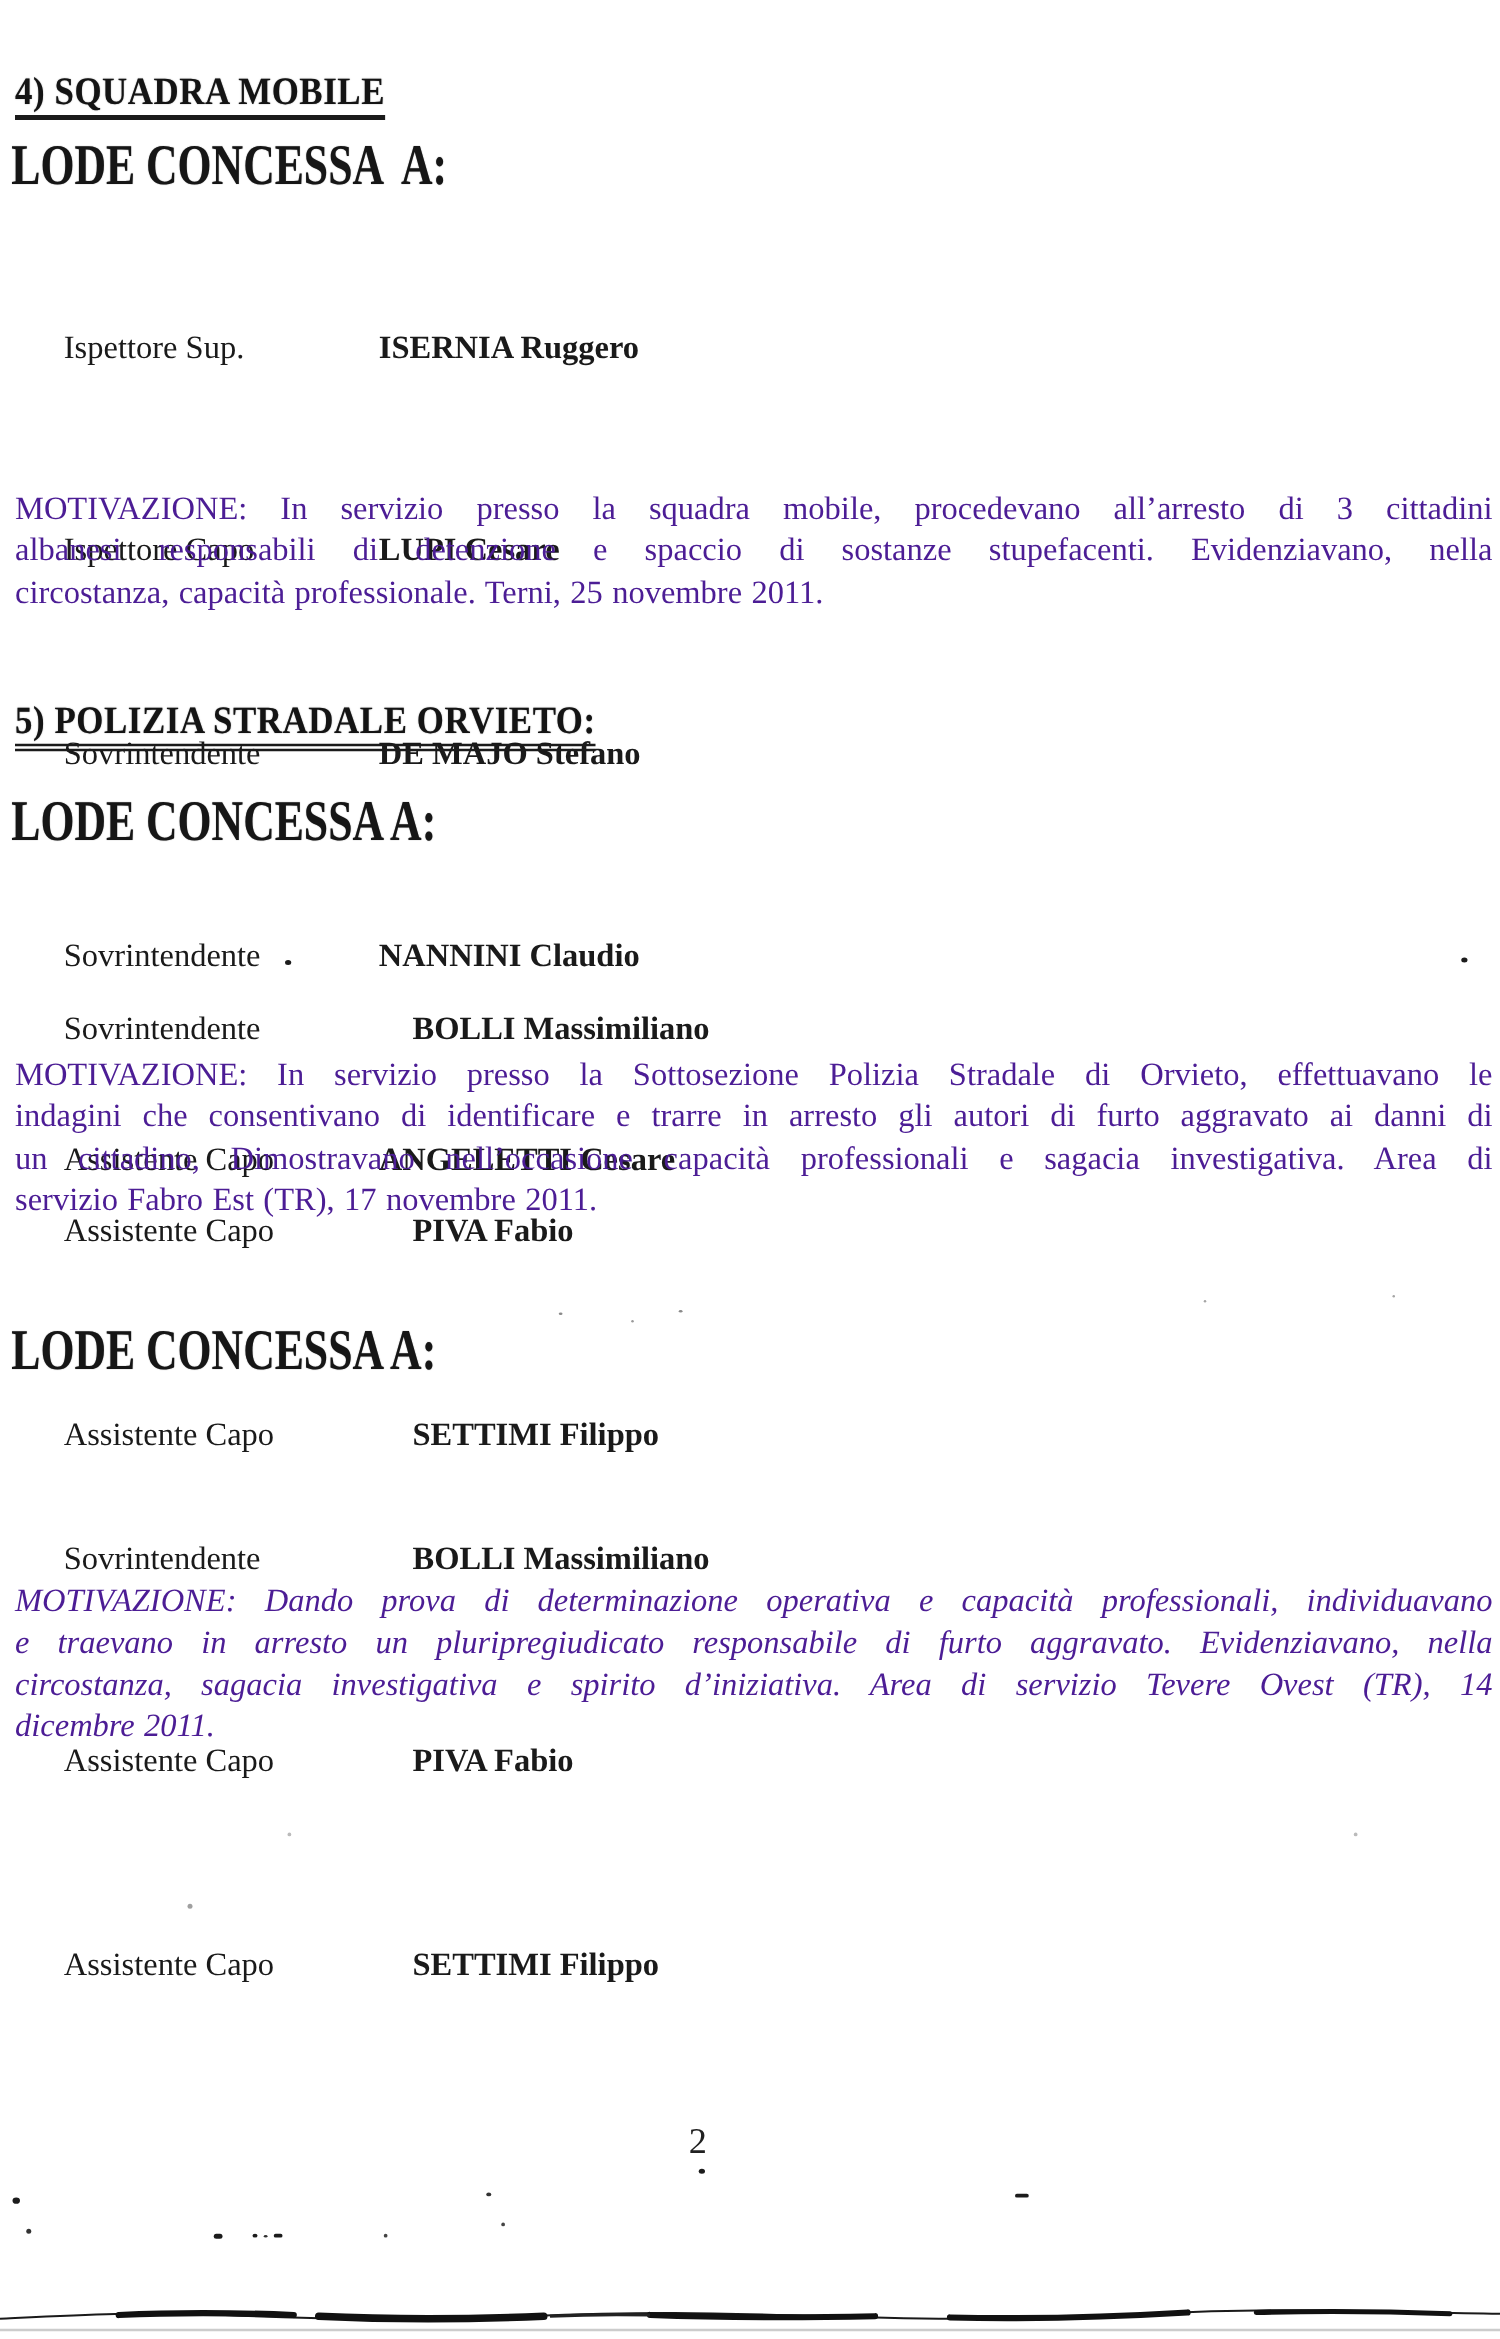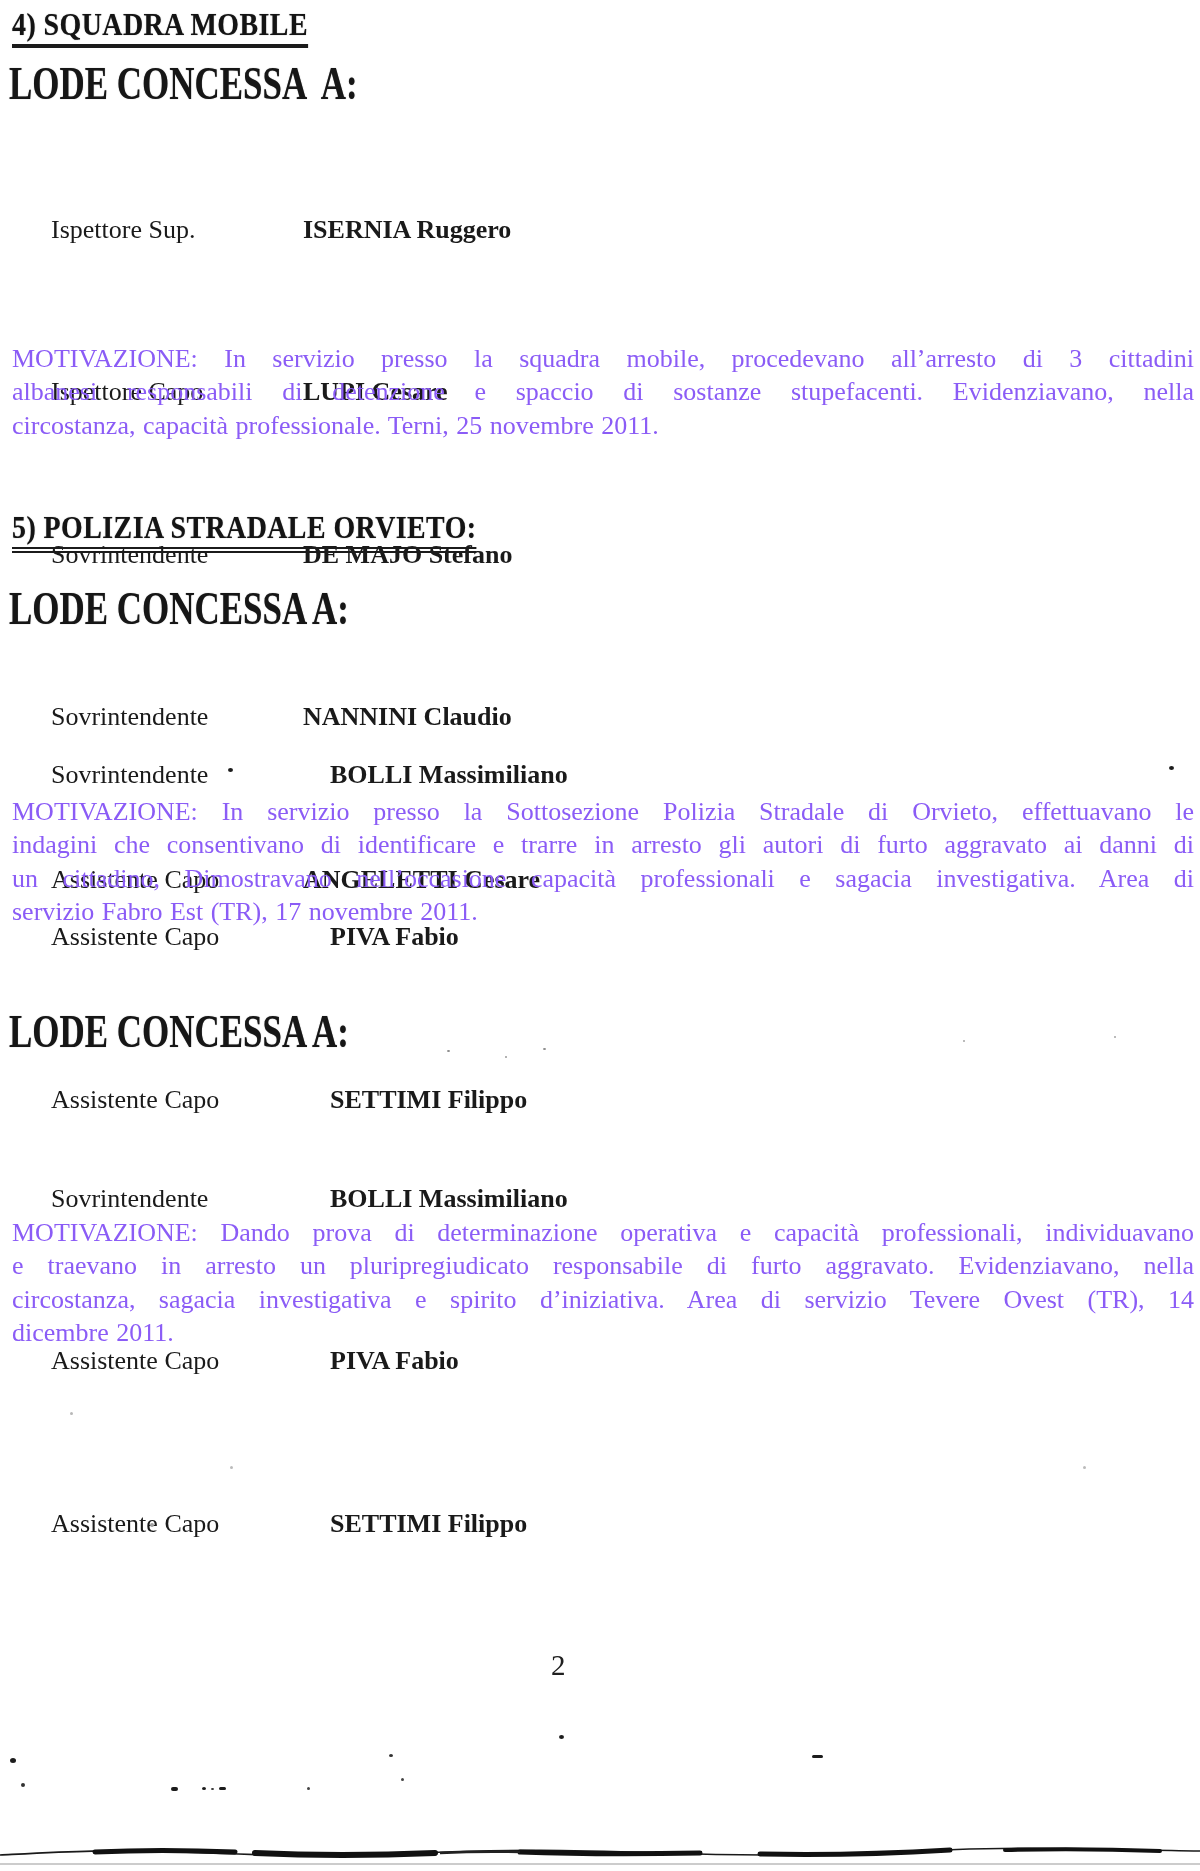--- a/index.html
+++ b/index.html
@@ -8,21 +8,21 @@
     width: 1200px; height: 1871px;
     position: relative;
     font-family: "Liberation Serif", "DejaVu Serif", serif;
     color: #1a1a1a;
     overflow: hidden;
   }
   .page {
     position: absolute; inset: 0;
     background: #ffffff;
   }
-  .abs { position: absolute; }
+  .abs { position: absolute; margin-top: 48px; }
 
   .sec-heading {
     display: inline-block;
     font-weight: bold;
     font-size: 31px;
     letter-spacing: 0.5px;
     white-space: pre;
     transform: scaleX(0.9);
     transform-origin: left top;
     color: #141414;
@@ -43,21 +43,21 @@
     text-shadow: 0 0 1px rgba(20,20,20,.5);
     letter-spacing: 0px;
   }
 
   .roster { font-size: 26px; line-height: 32.5px; white-space: pre; }
   .roster .row { display: block; }
   .roster .rank { display: inline-block; width: 252px; }
   .roster.cols-2 .rank { width: 279px; }
   .roster .name { display: inline-block; font-weight: bold; }
 
-  .mot { width: 1182px; font-size: 26px; line-height: 33.4px; color: #8b5cf6; }
+  .mot { width: 1182px; font-size: 26px; line-height: 33.4px; color: #4c1d95; }
   .mot .mline { text-align: justify; text-align-last: justify; word-spacing: 1px; }
   .mot .mline.last { text-align-last: left; }
 
   .page-number { font-size: 29px; color: #202020; }
 
   .speck { position: absolute; background: #1c1c1c; border-radius: 50%; }
 
   .scan-gray-line {
     position: absolute; left: 0; top: 1863px;
     width: 1200px; height: 2px; background: #cccccc;
@@ -137,21 +137,21 @@
       <span class="rank">Sovrintendente</span><span class="name">BOLLI Massimiliano</span>
     </span>
     <span class="row">
       <span class="rank">Assistente Capo</span><span class="name">PIVA Fabio</span>
     </span>
     <span class="row">
       <span class="rank">Assistente Capo</span><span class="name">SETTIMI Filippo</span>
     </span>
   </div>
 
-  <div class="abs mot" style="left:12px; top:1216px;">
+  <div class="abs mot" style="left:12px; top:1216px;font-style:italic;">
     <div class="mline">MOTIVAZIONE: Dando prova di determinazione operativa e capacità professionali, individuavano</div>
     <div class="mline">e traevano in arresto un pluripregiudicato responsabile di furto aggravato. Evidenziavano, nella</div>
     <div class="mline">circostanza, sagacia investigativa e spirito d’iniziativa. Area di servizio Tevere Ovest (TR), 14</div>
     <div class="mline last">dicembre 2011.</div>
   </div>
 
   <div class="abs page-number" style="left:551px; top:1649px;">2</div>
 
   <div>
     <div class="speck" style="left:228px; top:768px; width:5px; height:4px;"></div>

